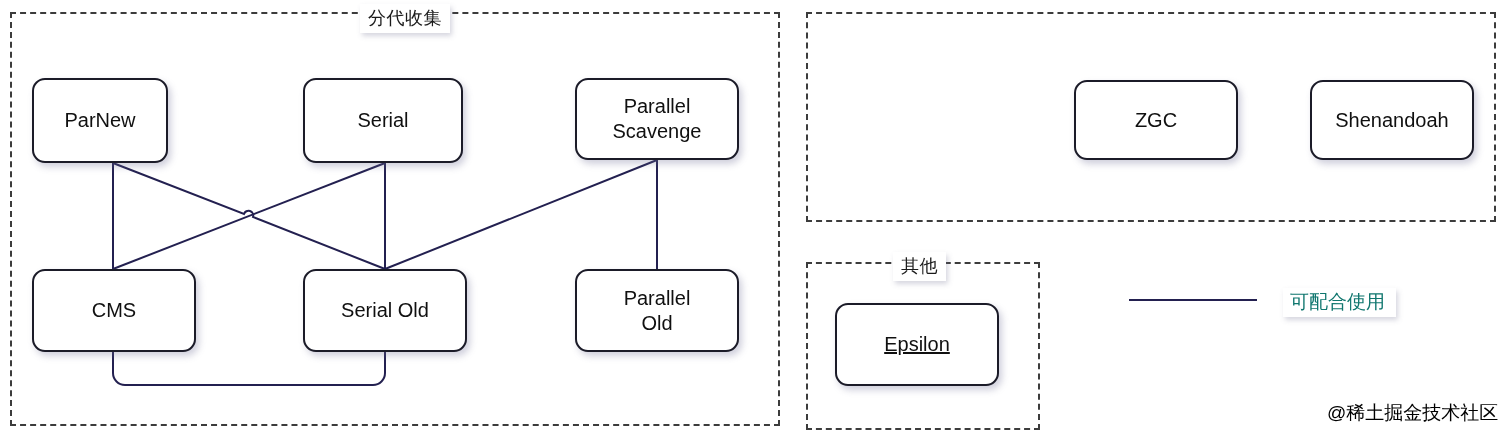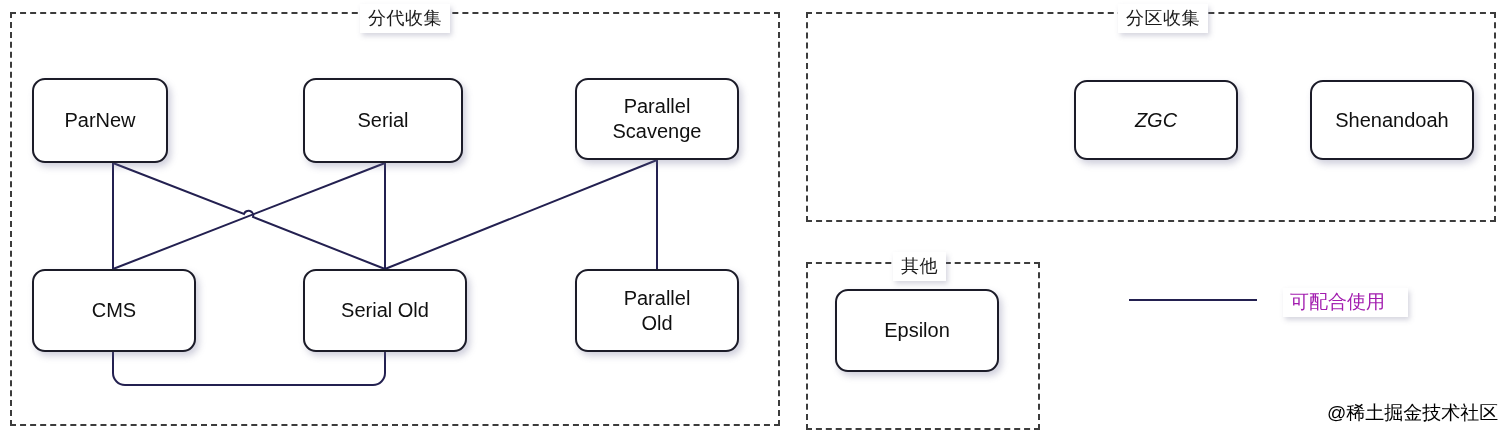--- a/index.html
+++ b/index.html
@@ -72,24 +72,24 @@
 
   
   .legend-line {
     position: absolute;
     background: #232050;
     height: 2px;
   }
   .legend-label {
     position: absolute;
     background: #ffffff;
-    color: #a21caf;
+    color: #0f766e;
     font-size: 19px;
     line-height: 26px;
-    padding: 1px 23px 2px 7px;
+    padding: 1px 11px 2px 7px;
     white-space: nowrap;
     box-shadow: 2px 3px 5px rgba(120,120,150,0.30);
   }
 
   .watermark {
     position: absolute;
     color: #000000;
     font-size: 19px;
     line-height: 24px;
     white-space: nowrap;
@@ -98,21 +98,20 @@
 </style>
 </head>
 <body>
 
 <div id="stage">
 
   <div class="group" style="left:10px; top:12px; width:770px; height:414px;"></div>
   <div class="group-title" style="left:360px; top:4px;">分代收集</div>
 
   <div class="group" style="left:806px; top:12px; width:690px; height:210px;"></div>
-  <div class="group-title" style="left:1118px; top:4px;">分区收集</div>
 
   <div class="group" style="left:806px; top:262px; width:234px; height:168px;"></div>
   <div class="group-title" style="left:893px; top:252px;">其他</div>
 
   <svg id="edges" viewBox="0 0 1512 438" xmlns="http://www.w3.org/2000/svg">
 
     <line x1="113" y1="163" x2="113" y2="269"></line>
 
     <path d="M 113,163 L 244,214 A 4.6 4.6 0 0 1 253,217 L 385,269"></path>
 
@@ -147,29 +146,29 @@
   <div class="node" style="left:303px; top:269px; width:164px; height:83px;">
     <span>Serial Old</span>
   </div>
 
   <div class="node" style="left:575px; top:269px; width:164px; height:83px;">
     <span>Parallel
 Old</span>
   </div>
 
 
-  <div class="node" style="left:1074px; top:80px; width:164px; height:80px;font-style:italic;">
+  <div class="node" style="left:1074px; top:80px; width:164px; height:80px;">
     <span>ZGC</span>
   </div>
 
   <div class="node" style="left:1310px; top:80px; width:164px; height:80px;">
     <span>Shenandoah</span>
   </div>
 
-  <div class="node" style="left:835px; top:289px; width:164px; height:83px;">
+  <div class="node" style="left:835px; top:303px; width:164px; height:83px;text-decoration:underline;">
     <span>Epsilon</span>
   </div>
 
   <div class="legend-line" style="left:1129px; top:299px; width:128px;"></div>
   <div class="legend-label" style="left:1283px; top:288px;">可配合使用</div>
 
   <div class="watermark" style="left:1327px; top:401px;">@稀土掘金技术社区</div>
 
 </div>
 

